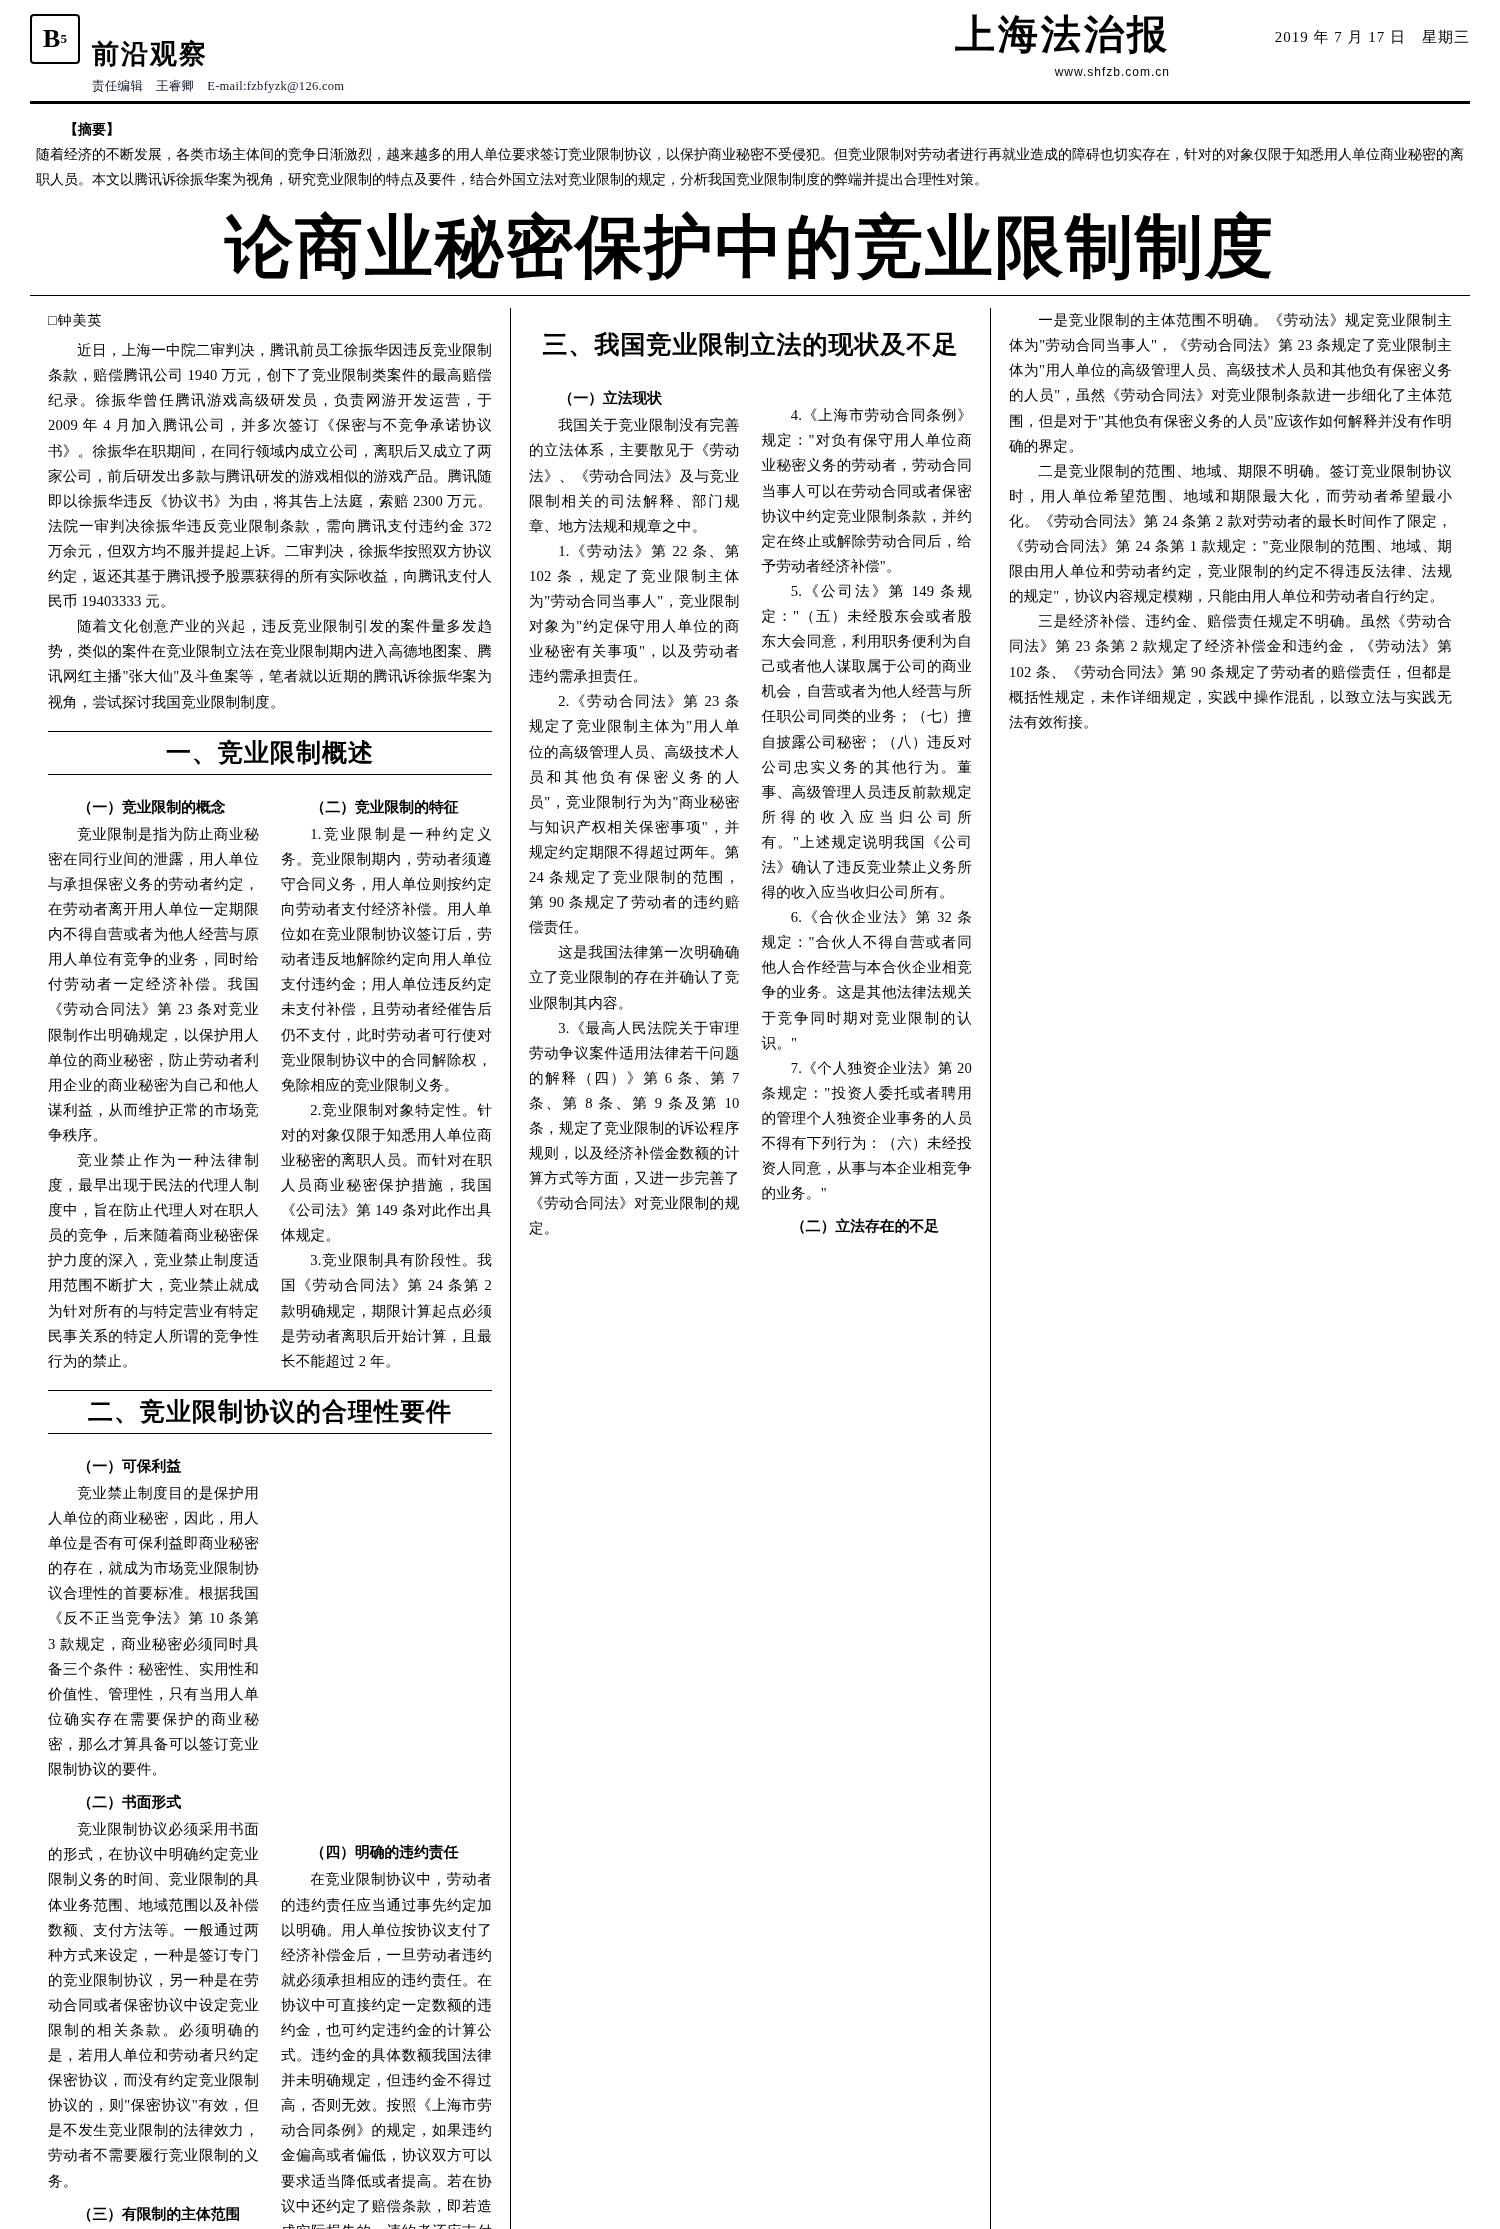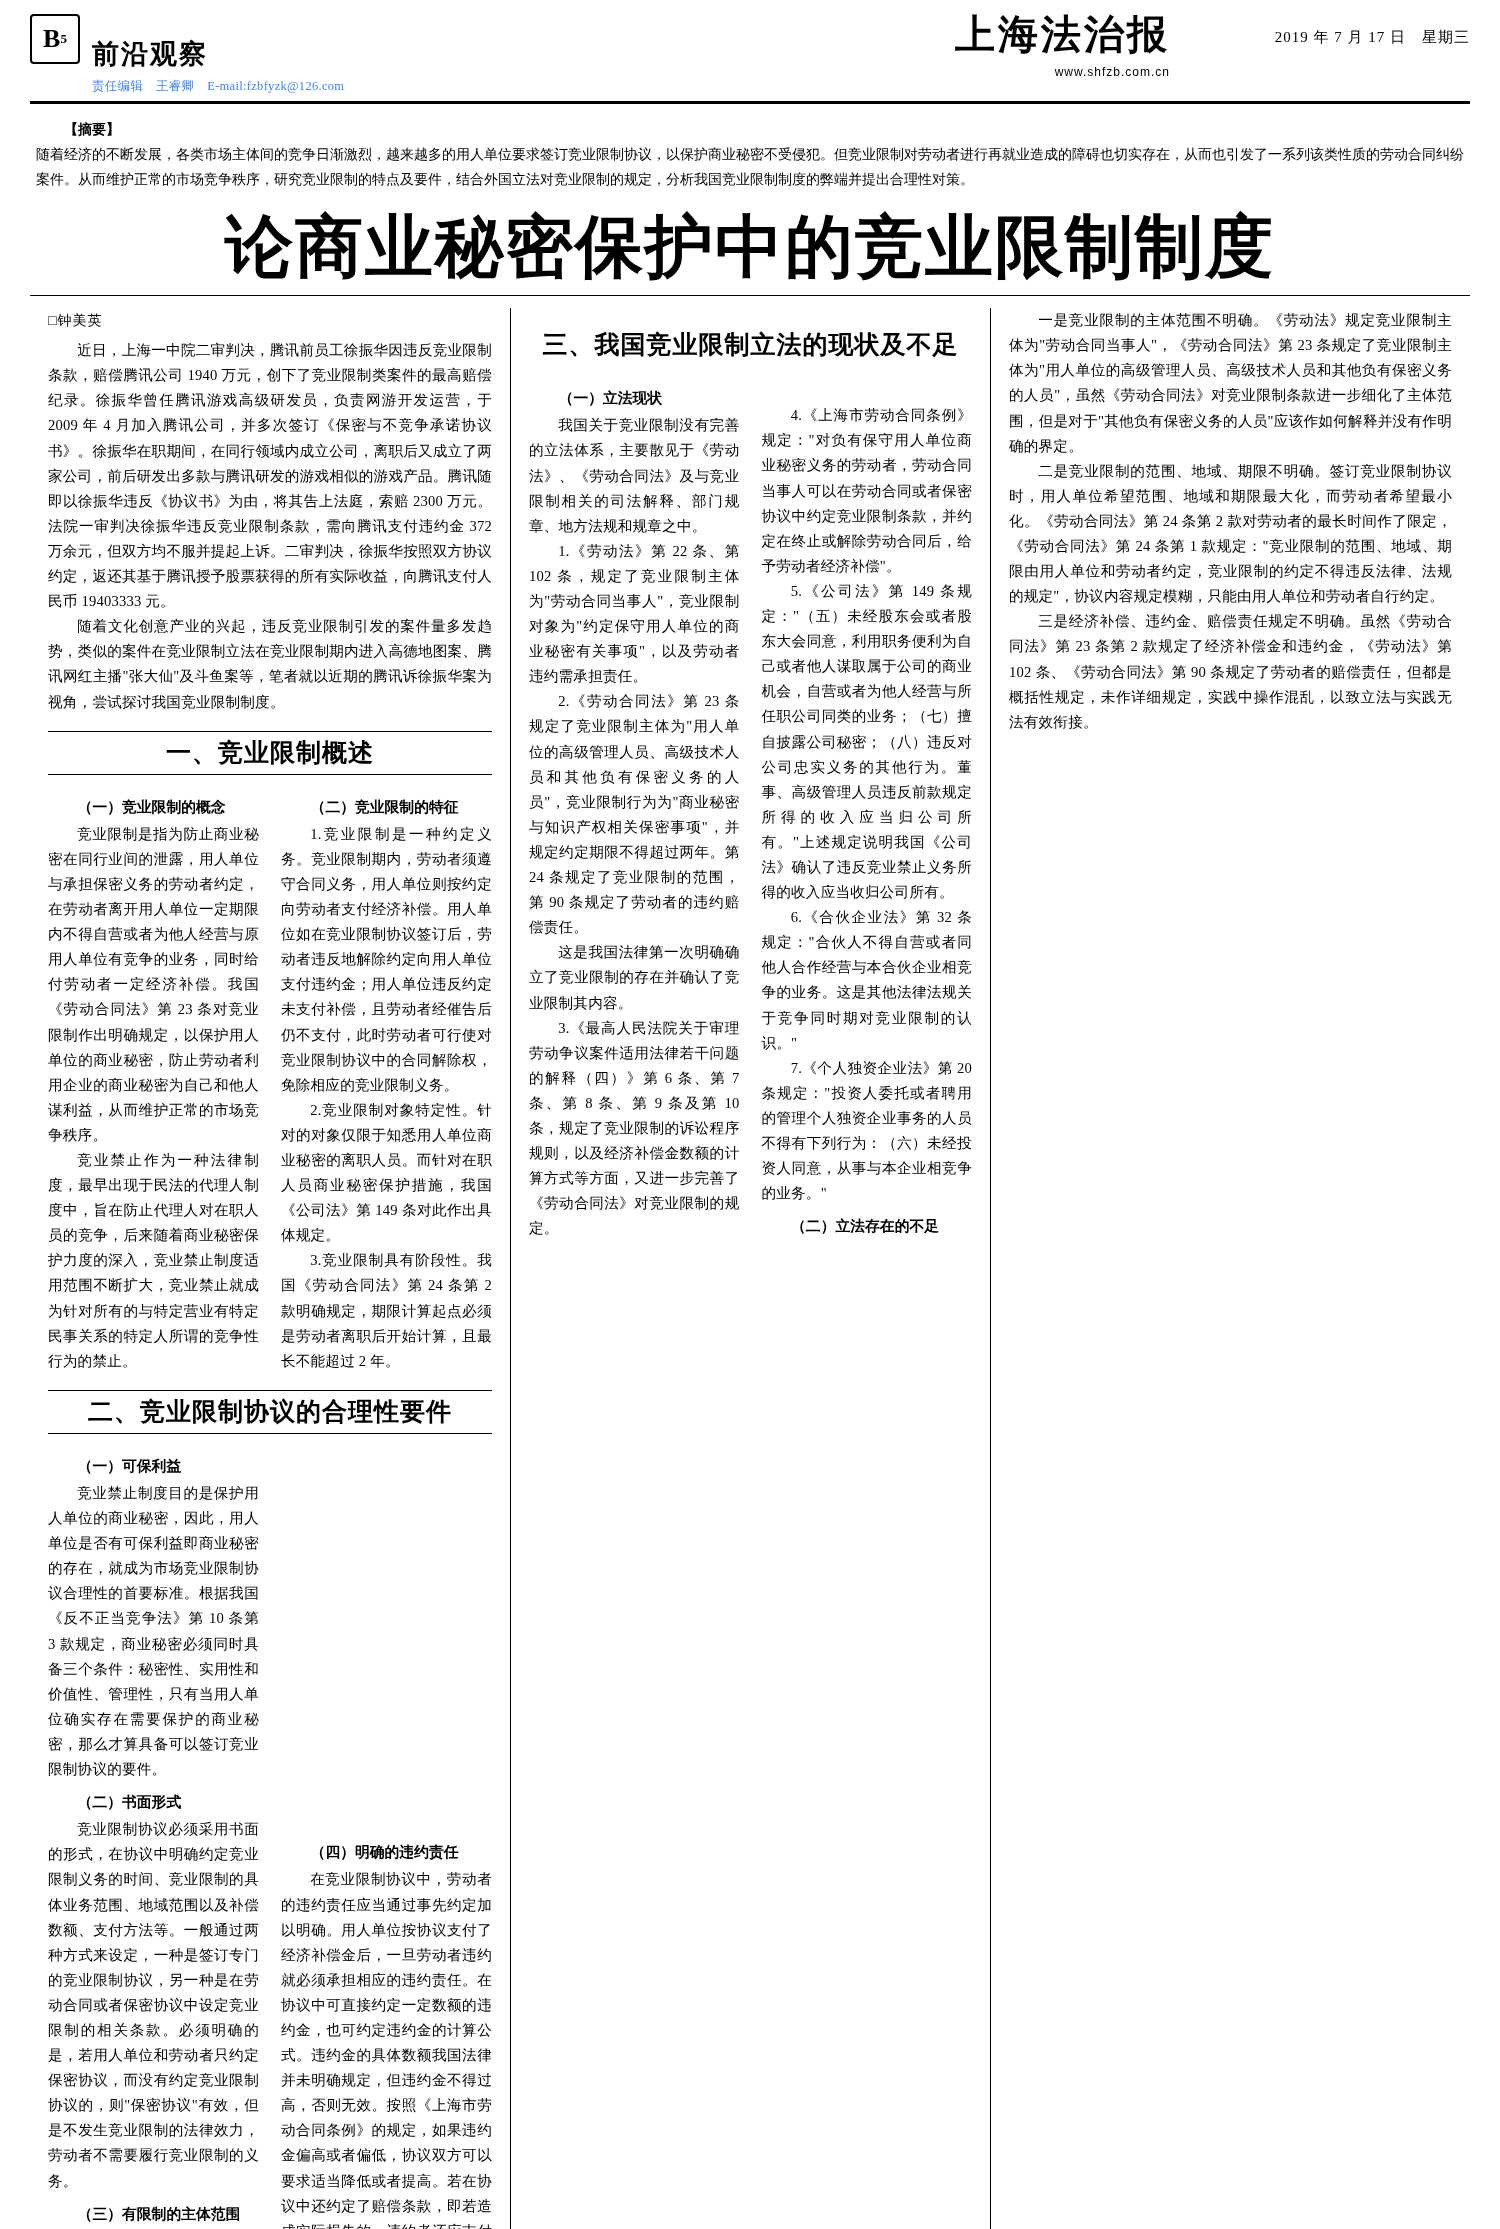--- a/index.html
+++ b/index.html
@@ -30,21 +30,21 @@
     font-family:"Liberation Serif",serif;font-weight:bold;font-size:26px;
     position:relative;
   }
   .page-badge sub{font-size:13px;vertical-align:sub;}
   .mh-left-text{padding-top:1px;}
   .section-name{
     font-family:"DejaVu Sans","Liberation Sans",sans-serif;
     font-weight:bold;font-size:27px;letter-spacing:2px;line-height:1.1;margin-top:24px;
   }
   .editor-line{
-    font-size:12.5px;margin-top:9px;color:#3b82f6;letter-spacing:0.3px;
+    font-size:12.5px;margin-top:9px;color:#0f172a;letter-spacing:0.3px;
   }
   .mh-center{flex:1;text-align:right;}
   .paper-title{
     font-family:"Liberation Serif",serif;
     font-weight:bold;font-size:40px;letter-spacing:3px;
     line-height:1.05;
     white-space:nowrap;
   }
   .paper-url{
     font-family:"Liberation Sans",sans-serif;
@@ -141,21 +141,21 @@
     <div class="mh-center">
       <div class="paper-title">上海法治报</div>
       <div class="paper-url">www.shfzb.com.cn</div>
     </div>
     <div class="mh-right">
       <div class="issue-date">2019 年 7 月 17 日　星期三</div>
     </div>
   </div>
 
   <div class="abstract">
-    <p><span class="tag">【摘要】</span><br><span>随着经济的不断发展，各类市场主体间的竞争日渐激烈，越来越多的用人单位要求签订竞业限制协议，以保护商业秘密不受侵犯。但竞业限制对劳动者进行再就业造成的障碍也切实存在，从而也引发了一系列该类性质的劳动合同纠纷案件。从而维护正常的市场竞争秩序，研究竞业限制的特点及要件，结合外国立法对竞业限制的规定，分析我国竞业限制制度的弊端并提出合理性对策。</span></p>
+    <p><span class="tag">【摘要】</span><br><span>随着经济的不断发展，各类市场主体间的竞争日渐激烈，越来越多的用人单位要求签订竞业限制协议，以保护商业秘密不受侵犯。但竞业限制对劳动者进行再就业造成的障碍也切实存在，针对的对象仅限于知悉用人单位商业秘密的离职人员。本文以腾讯诉徐振华案为视角，研究竞业限制的特点及要件，结合外国立法对竞业限制的规定，分析我国竞业限制制度的弊端并提出合理性对策。</span></p>
   </div>
 
   <div class="headline">论商业秘密保护中的竞业限制制度</div>
   <div class="rule-thin"></div>
 
   <div class="cols">
 
     <div class="col">
       <div class="byline">□钟美英</div>
       <p class="body">近日，上海一中院二审判决，腾讯前员工徐振华因违反竞业限制条款，赔偿腾讯公司 1940 万元，创下了竞业限制类案件的最高赔偿纪录。徐振华曾任腾讯游戏高级研发员，负责网游开发运营，于 2009 年 4 月加入腾讯公司，并多次签订《保密与不竞争承诺协议书》。徐振华在职期间，在同行领域内成立公司，离职后又成立了两家公司，前后研发出多款与腾讯研发的游戏相似的游戏产品。腾讯随即以徐振华违反《协议书》为由，将其告上法庭，索赔 2300 万元。法院一审判决徐振华违反竞业限制条款，需向腾讯支付违约金 372 万余元，但双方均不服并提起上诉。二审判决，徐振华按照双方协议约定，返还其基于腾讯授予股票获得的所有实际收益，向腾讯支付人民币 19403333 元。</p>

